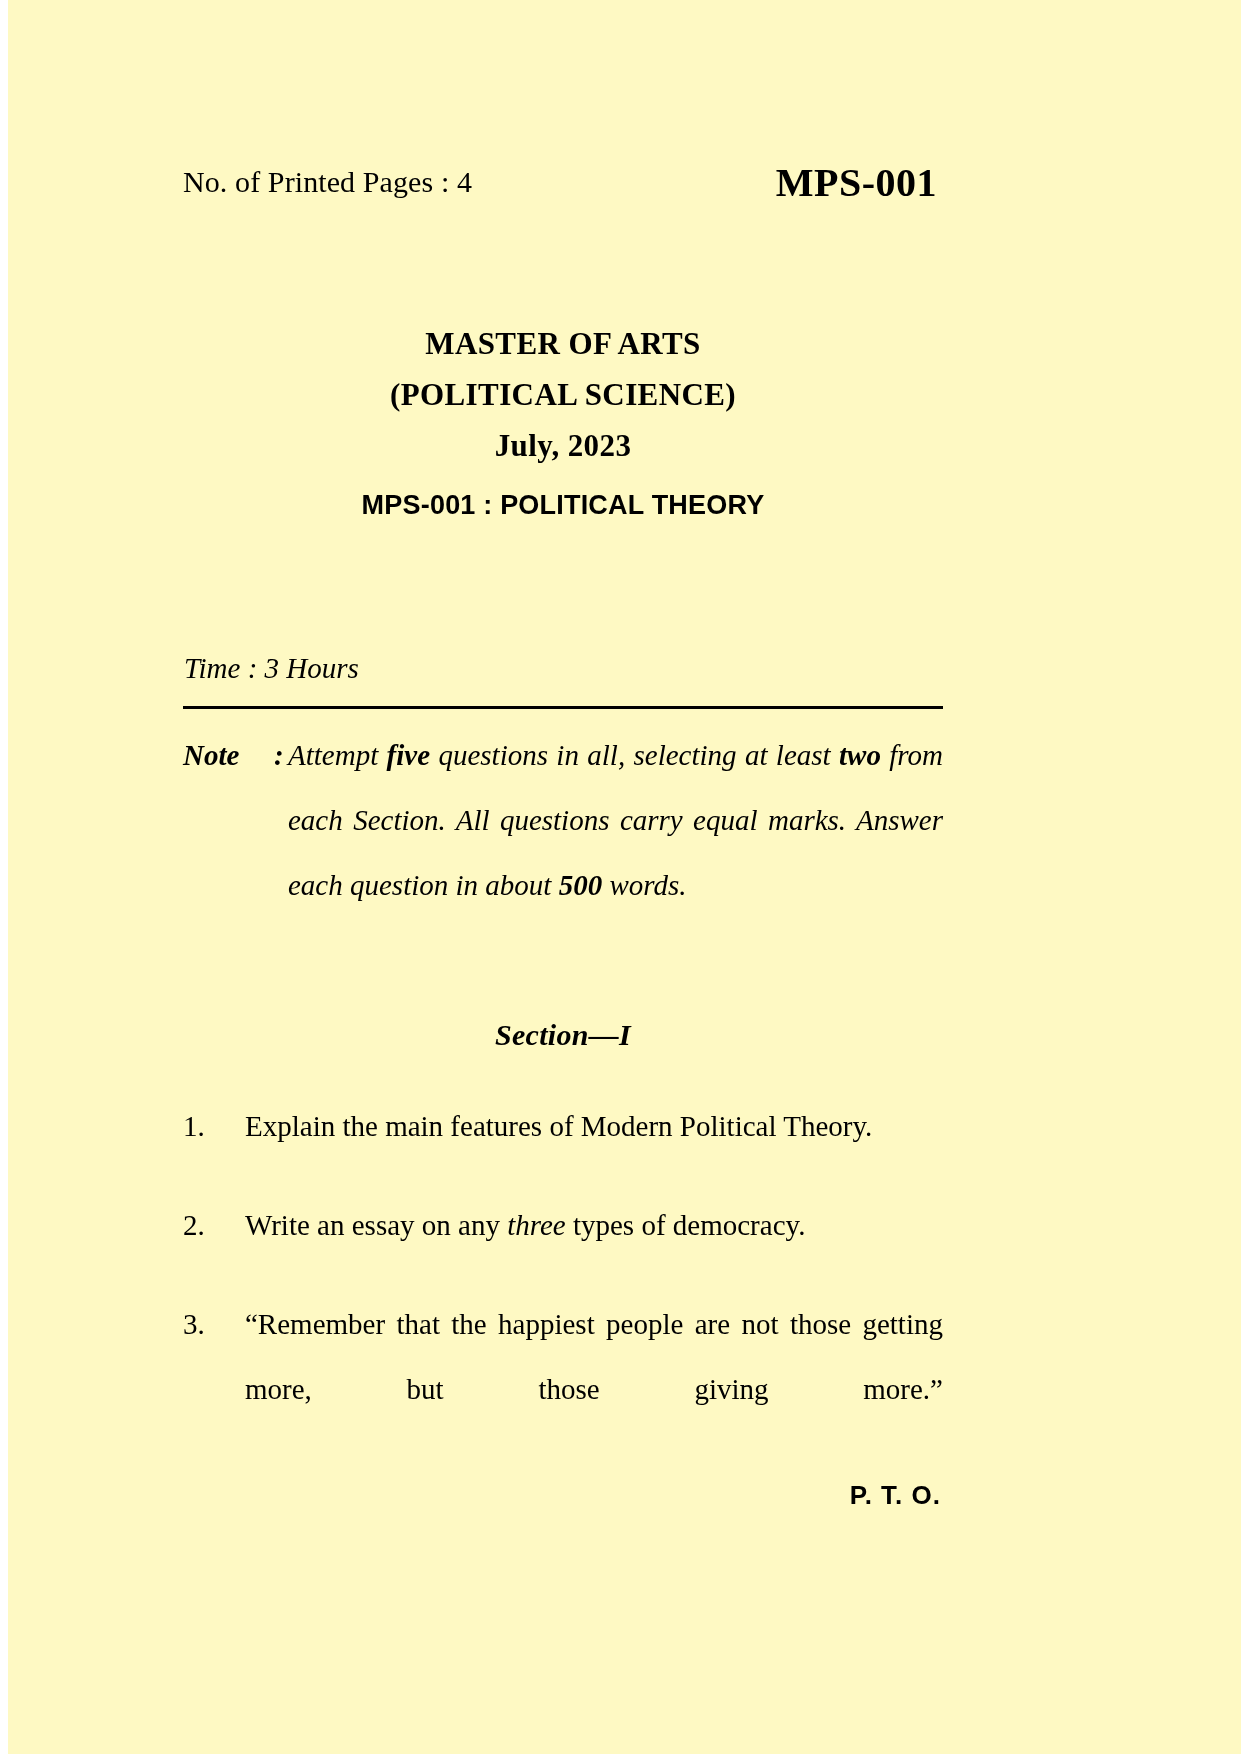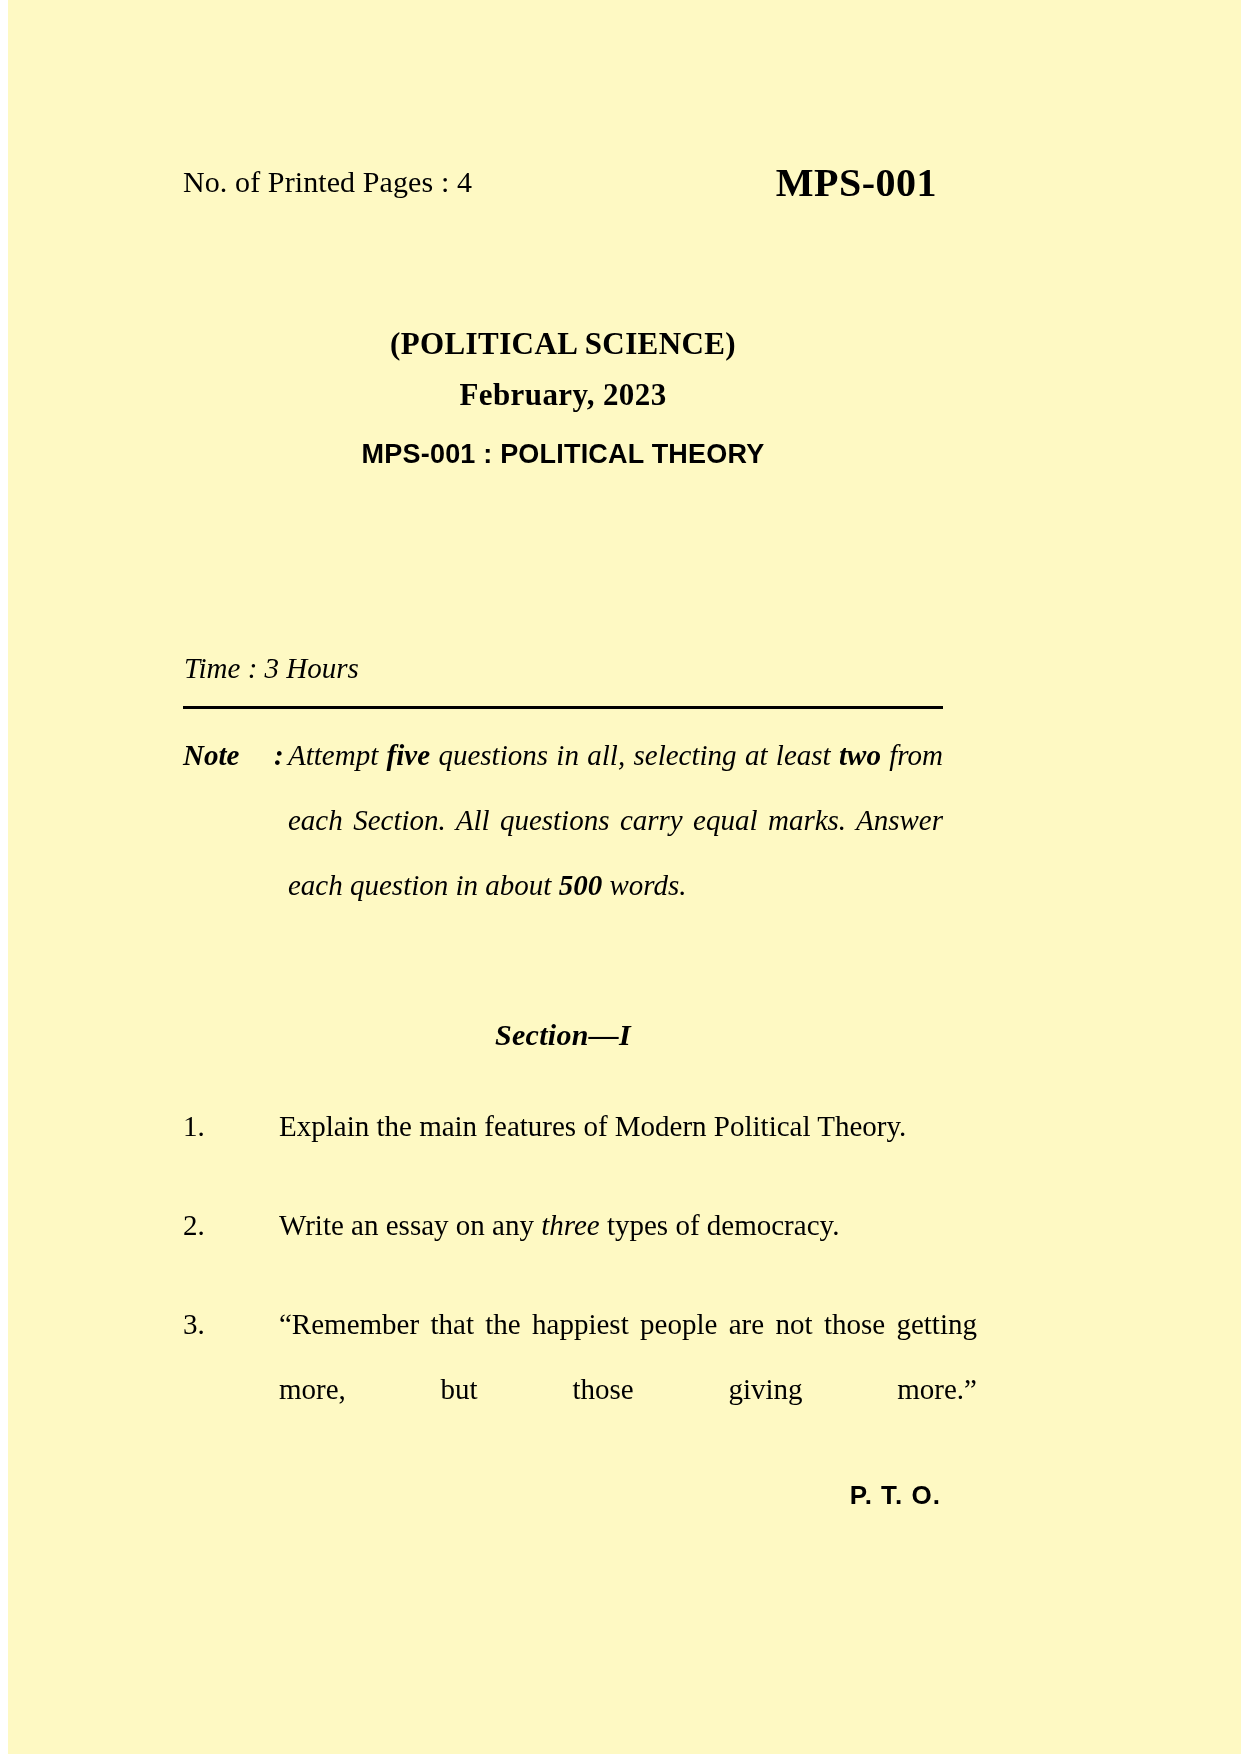--- a/index.html
+++ b/index.html
@@ -174,21 +174,21 @@
   .q-num {
     position: absolute;
     left: 0;
     top: 0;
     width: 52px;
     text-align: left;
     font-size: 29px;
     line-height: 65px;
   }
   .q-text {
-    margin-left: 96px;
+    margin-left: 62px;
     width: 698px;
     text-align: justify;
     text-align-last: left;
     hyphens: none;
   }
   .q-text.jfull { text-align-last: justify; }
   .q-text i { font-style: italic; }
 
   
   .pto {
@@ -207,22 +207,23 @@
 
 <div class="page">
   <div class="content">
 
     <div class="top-row">
       <div class="printed-pages">No. of Printed Pages : 4</div>
       <div class="course-code">MPS-001</div>
     </div>
 
     <div class="title-block">
+      <div class="title-line">MASTER OF ARTS</div>
       <div class="title-line">(POLITICAL SCIENCE)</div>
-      <div class="title-line">February, 2023</div>
+      <div class="title-line">July, 2023</div>
       <div class="subject-line">MPS-001 : POLITICAL THEORY</div>
     </div>
 
     <div class="meta-row">
       <div class="meta-left">Time : 3 Hours</div>
     </div>
 
     <div class="rule"></div>
 
     <div class="note-block">

